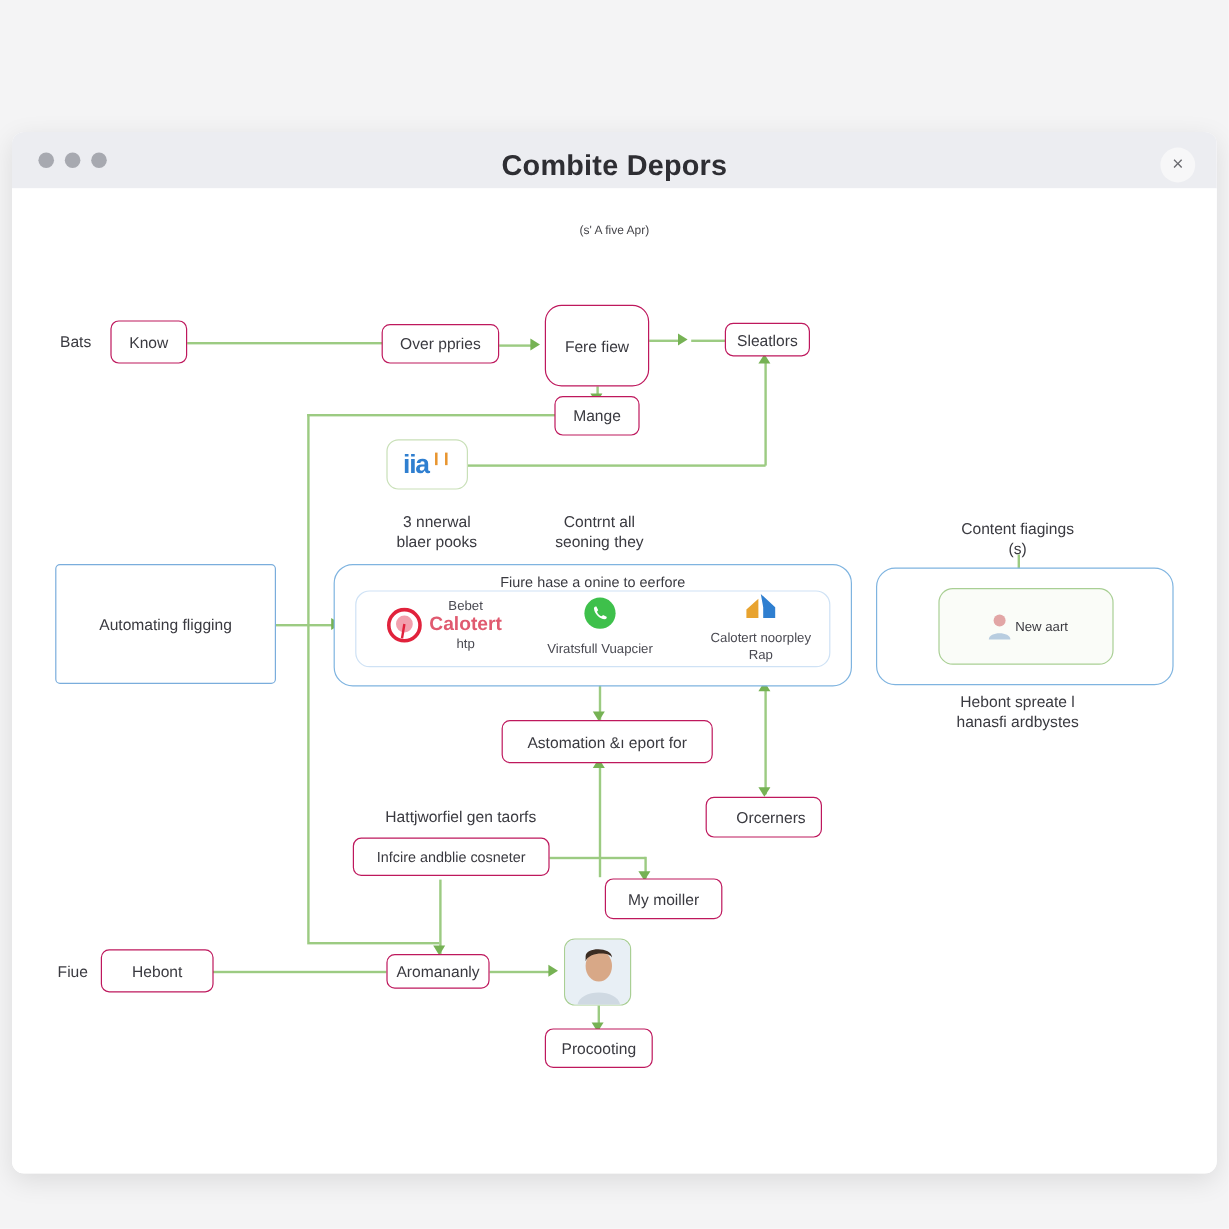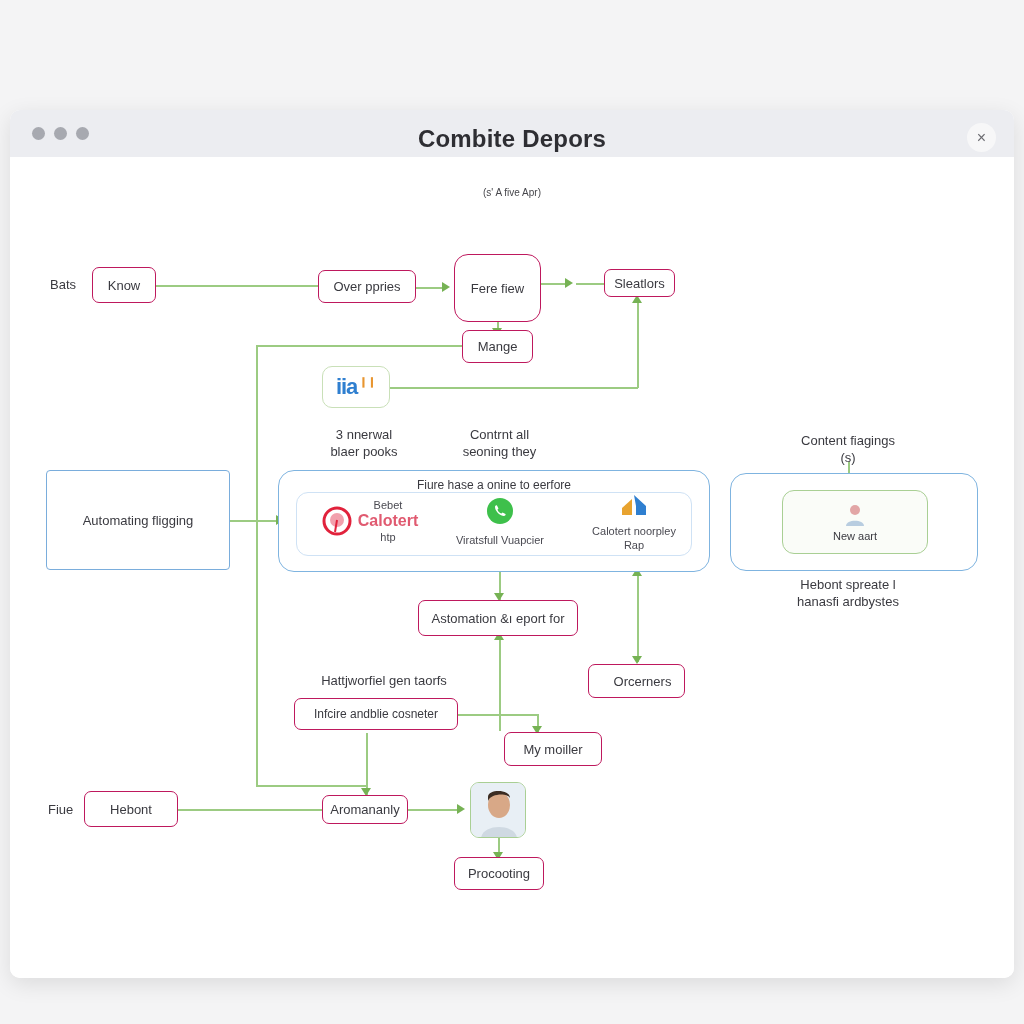--- a/index.html
+++ b/index.html
@@ -228,32 +228,32 @@
     <path d="M14 7 L4 16 L4 23 L14 23 Z" fill="#e8a32f"></path>
   </svg>
   <div class="lbl" style="margin-top:2px;">Calotert noorpley</div>
   <div class="lbl">Rap</div>
 </div>
 
 <div class="plain" style="left:760px;top:432px;width:176px;white-space:pre-line;">Content fiagings
 (s)</div>
 <div class="panel" style="left:730px;top:473px;width:248px;height:98px;"></div>
 <div class="greencard" style="left:782px;top:490px;width:146px;height:64px;">
-  <div style="display:flex;flex-direction:column;align-items:center;justify-content:center;height:100%;">
+  <div style="display:flex;flex-direction:row;align-items:center;justify-content:center;height:100%;">
     <svg width="26" height="26" viewBox="0 0 26 26">
       <circle cx="13" cy="8" r="5" fill="#e2a6a6"></circle>
       <path d="M4 24 C4 17 22 17 22 24 Z" fill="#b8cde0"></path>
     </svg>
     <div style="font-size:11px;color:#3a3a40;margin-top:2px;">New aart</div>
   </div>
 </div>
 <div class="plain" style="left:752px;top:576px;width:192px;white-space:pre-line;">Hebont spreate l
 hanasfi ardbystes</div>
 
-<div class="node" style="left:418px;top:600px;width:160px;height:36px;">Astomation &amp;ı eport for</div>
+<div class="node" style="left:418px;top:600px;width:176px;height:36px;">Astomation &amp;ı eport for</div>
 <div class="node" style="left:588px;top:664px;width:97px;height:34px;padding-left:20px;">Orcerners</div>
 
 <div class="plain" style="left:294px;top:672px;width:180px;">Hattjworfiel gen taorfs</div>
 <div class="node" style="left:294px;top:698px;width:164px;height:32px;font-size:12px;">Infcire andblie cosneter</div>
 <div class="node" style="left:504px;top:732px;width:98px;height:34px;">My moiller</div>
 
 <div class="side-label" style="left:48px;top:802px;">Fiue</div>
 <div class="node" style="left:84px;top:791px;width:94px;height:36px;">Hebont</div>
 <div class="node" style="left:322px;top:795px;width:86px;height:29px;">Aromananly</div>
 

